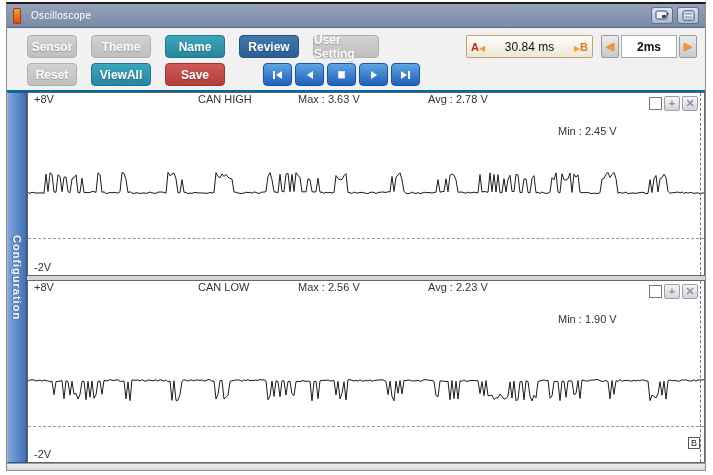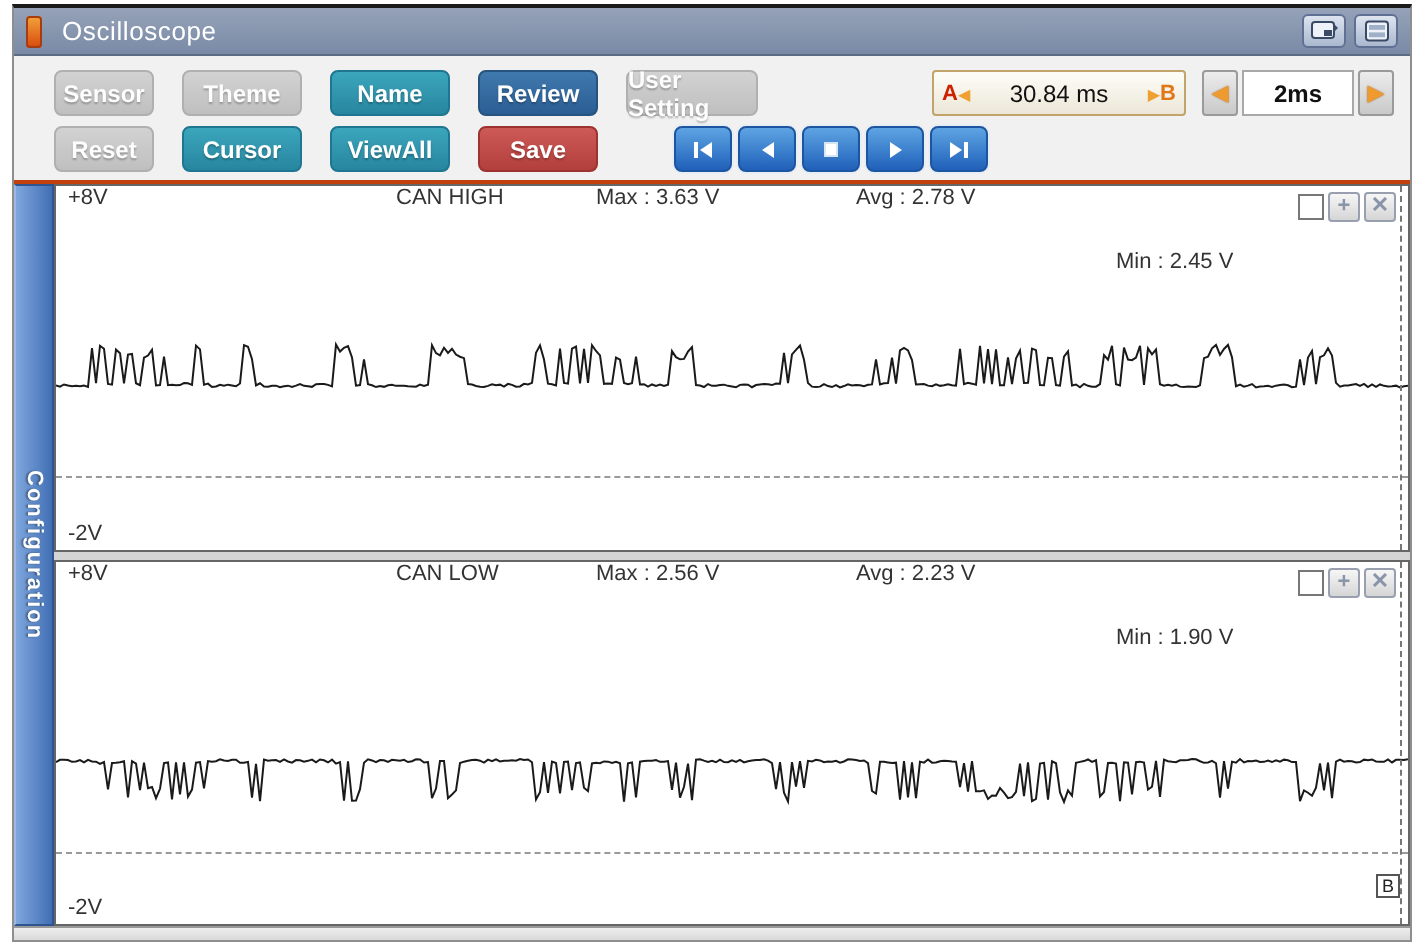--- a/index.html
+++ b/index.html
@@ -9,28 +9,28 @@
   .window { position:absolute; left:6px; top:2px; width:700px; height:469px;
     border:1px solid #8e8e8e; border-top:2px solid #1a1a1a;
     background:#f1f1f1; display:flex; flex-direction:column; }
 
   
   .titlebar { height:24px; background:linear-gradient(#95a2b8,#7a8aa6);
     display:flex; align-items:center; padding:0 6px; flex:0 0 auto;
     border-bottom:1px solid #5c6a84; }
   .app-icon { width:8px; height:16px; border-radius:2px;
     background:linear-gradient(#f2a43a,#d8490e); box-shadow:0 0 0 1px #a63d10 inset; }
-  .titlebar .title { color:#fff; font-size:13px; margin-left:10px; letter-spacing:.3px; }
+  .titlebar .title { color:#fff; font-size:10px; margin-left:10px; letter-spacing:.3px; }
   .win-buttons { margin-left:auto; display:flex; gap:4px; }
   .win-btn { width:22px; height:17px; border:1px solid #5f7094; border-radius:3px;
     background:linear-gradient(#dde4ef,#aab8cf); display:flex; align-items:center; justify-content:center; }
 
   
   .toolbar { height:64px; background:#f1f1f1; position:relative; flex:0 0 auto;
-    border-bottom:2px solid #c2410c; }
+    border-bottom:2px solid #0369a1; }
   .tb-row { position:absolute; left:20px; display:flex; align-items:center; gap:14px; }
   .tb-row.r1 { top:7px; }
   .tb-row.r2 { top:35px; }
   .btn { height:23px; border-radius:4px; color:#fff; font-size:12px; font-weight:bold;
     display:flex; align-items:center; justify-content:center; border:1px solid transparent;
     text-shadow:0 1px 1px rgba(0,0,0,.25); cursor:default; }
   .btn.w50{width:50px;} .btn.w60{width:60px;} .btn.w66{width:66px;}
   .btn.gray  { background:linear-gradient(#d2d2d2,#bfbfbf); border-color:#b0b0b0; color:#fdfdfd; }
   .btn.teal  { background:linear-gradient(#3ba6bc,#27869f); border-color:#1f7691; }
   .btn.blue  { background:linear-gradient(#4079ad,#2b5e94); border-color:#26547e; }
@@ -117,21 +117,20 @@
     <div class="toolbar">
       <div class="tb-row r1">
         <span class="btn gray w50">Sensor</span>
         <span class="btn gray w60">Theme</span>
         <span class="btn teal w60">Name</span>
         <span class="btn blue w60">Review</span>
         <span class="btn gray w66">User Setting</span>
       </div>
       <div class="tb-row r2">
         <span class="btn gray w50">Reset</span>
-        <span class="btn teal w60">Cursor</span>
         <span class="btn teal w60">ViewAll</span>
         <span class="btn red w60">Save</span>
 
         <span class="playback">
           <span class="pb-btn">
             <svg width="13" height="10" viewBox="0 0 13 10">
               <path d="M2 1v8h2V1zM11 1L5 5l6 4z" fill="#fff"></path>
               </svg>
           </span>
           <span class="pb-btn">

